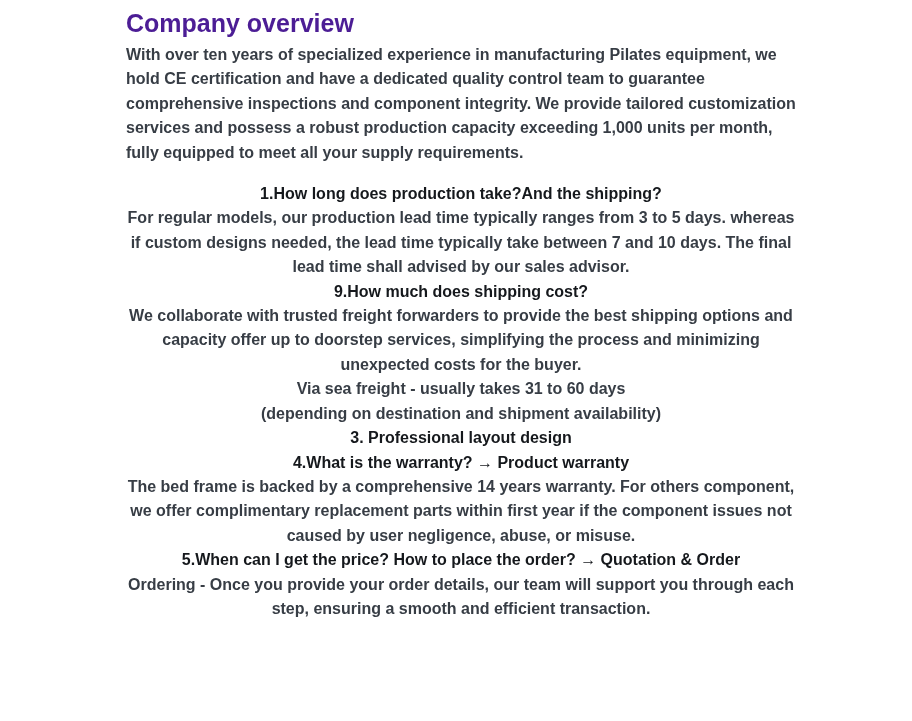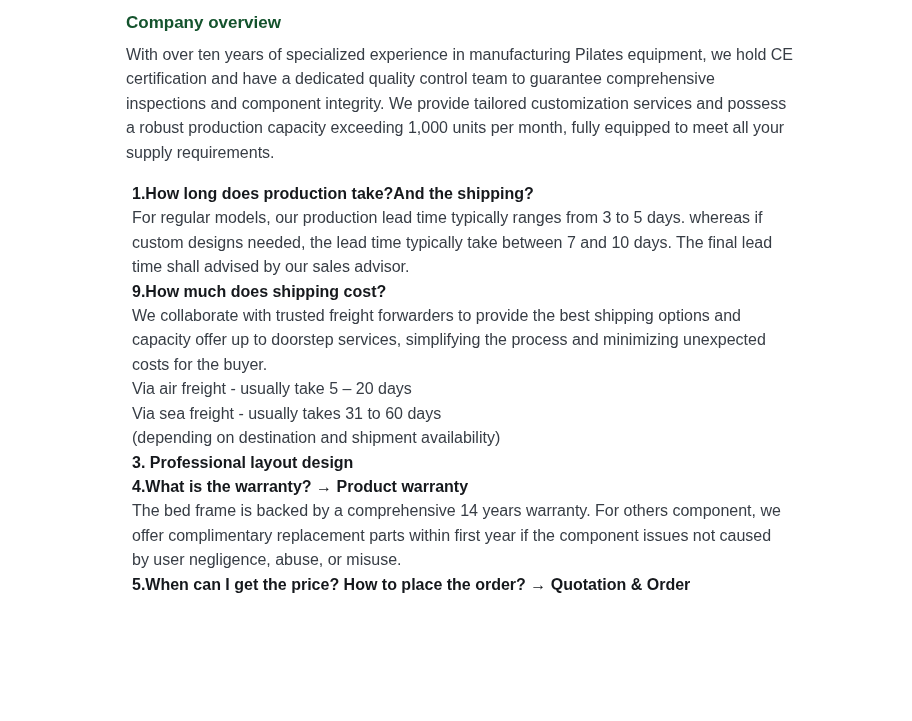--- a/index.html
+++ b/index.html
@@ -15,72 +15,73 @@
   }
   .page {
     box-sizing: border-box;
     width: 912px;
     height: 721px;
     padding: 10px 116px 0 126px;
     background: #ffffff;
   }
   .section-title {
     margin: 0 0 7px 0;
-    font-size: 17px;
+    font-size: 25px;
     line-height: 26px;
     font-weight: 700;
-    color: #14532d;
+    color: #4c1d95;
   }
   .para, .question, .answer {
     margin: 0;
     max-width: 672px;
     font-size: 16px;
     line-height: 24.4px;
     color: #373d45;
-    font-weight: 400;
+    font-weight: 700;
   }
   .overview {
     margin-bottom: 17px;
   }
   .question {
     font-weight: 700;
     color: #15181c;
   }
   .faq-list {
-    margin: 6px;
+    margin: 0;
+    text-align: center;
   }
 </style>
 </head>
 <body>
 
 <div class="page">
   <section>
     <h2 class="section-title">Company overview</h2>
     <p class="para overview">With over ten years of specialized experience in manufacturing Pilates equipment, we hold CE certification and have a dedicated quality control team to guarantee comprehensive inspections and component integrity. We provide tailored customization services and possess a robust production capacity exceeding 1,000 units per month, fully equipped to meet all your supply requirements.</p>
     <div class="faq-list" id="faq-list">
   <div class="faq-item">
     <p class="question">1.How long does production take?And the shipping?</p>
   <p class="answer">For regular models, our production lead time typically ranges from 3 to 5 days. whereas if custom designs needed, the lead time typically take between 7 and 10 days. The final lead time shall advised by our sales advisor.</p>
         </div>
 
   <div class="faq-item">
     <p class="question">9.How much does shipping cost?</p>
   <p class="answer">We collaborate with trusted freight forwarders to provide the best shipping options and capacity offer up to doorstep services, simplifying the process and minimizing unexpected costs for the buyer.</p>
-          <p class="answer">Via air freight - usually take 5 – 20 days</p>
           <p class="answer">Via sea freight - usually takes 31 to 60 days</p>
           <p class="answer">(depending on destination and shipment availability)</p>
         </div>
 
   <div class="faq-item">
     <p class="question">3. Professional layout design</p>
         </div>
 
   <div class="faq-item">
     <p class="question">4.What is the warranty? → Product warranty</p>
   <p class="answer">The bed frame is backed by a comprehensive 14 years warranty. For others component, we offer complimentary replacement parts within first year if the component issues not caused by user negligence, abuse, or misuse.</p>
         </div>
 
   <div class="faq-item">
     <p class="question">5.When can I get the price? How to place the order? → Quotation &amp; Order</p>
+          <p class="answer">Ordering - Once you provide your order details, our team will support you through each step, ensuring a smooth and efficient transaction.</p>
         </div>
 </div>
   </section>
 </div>
 
 </body></html>

